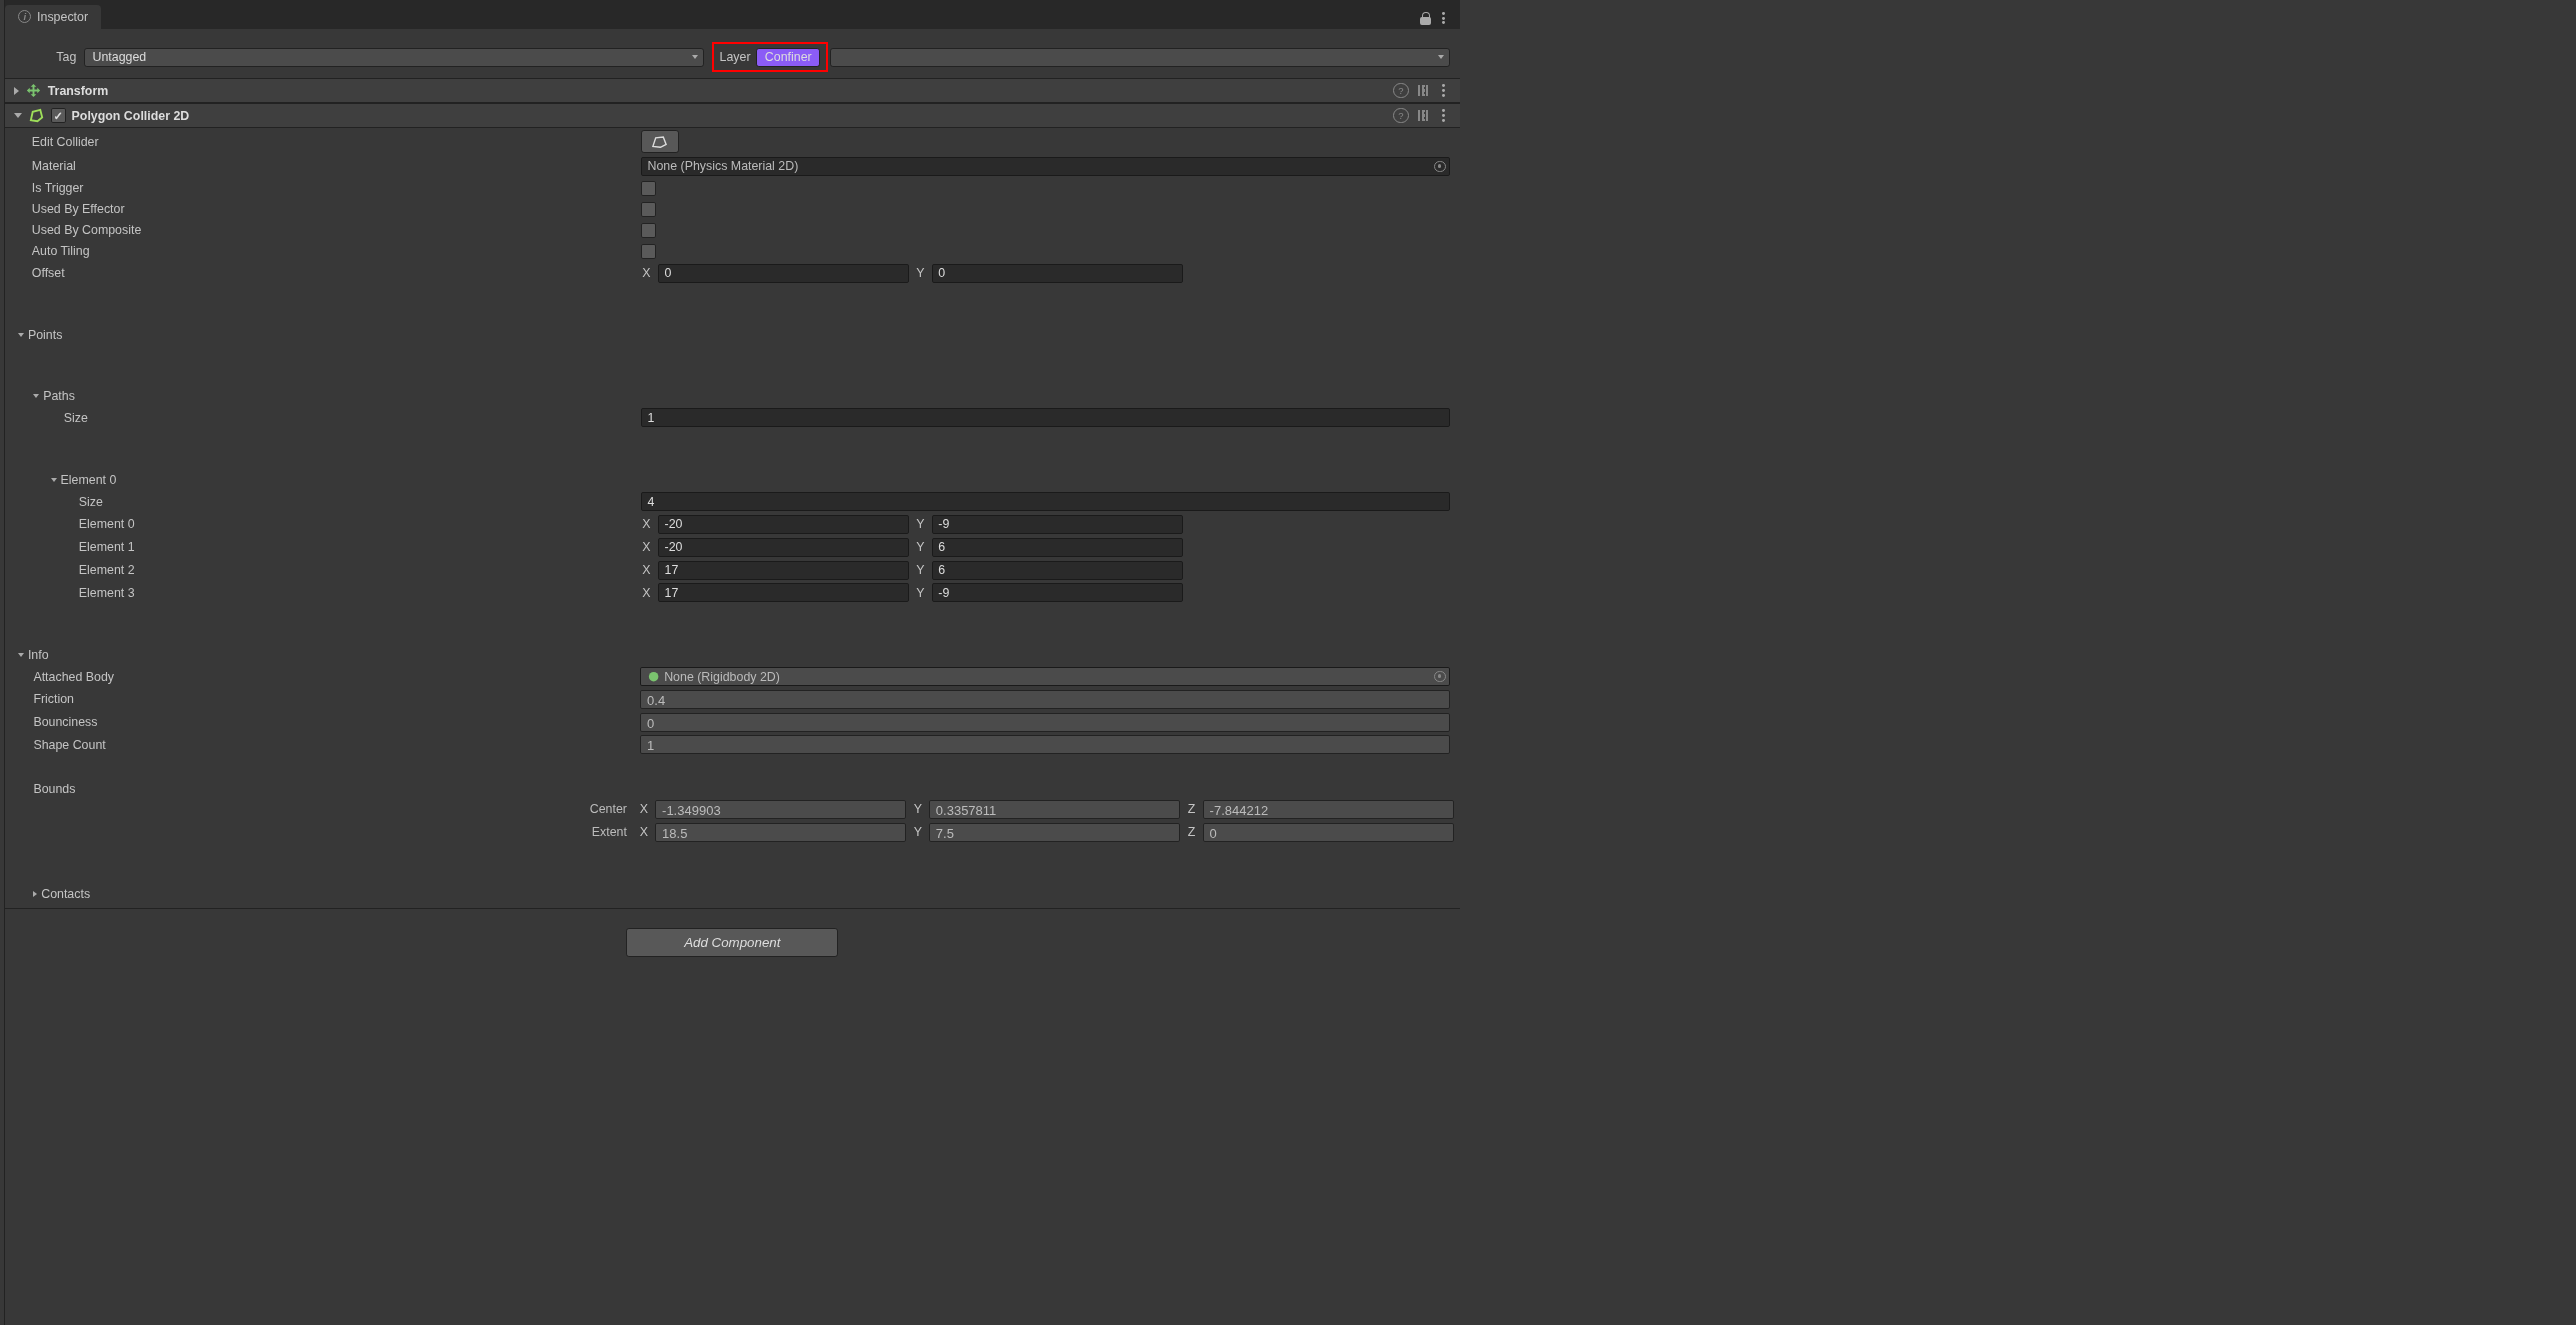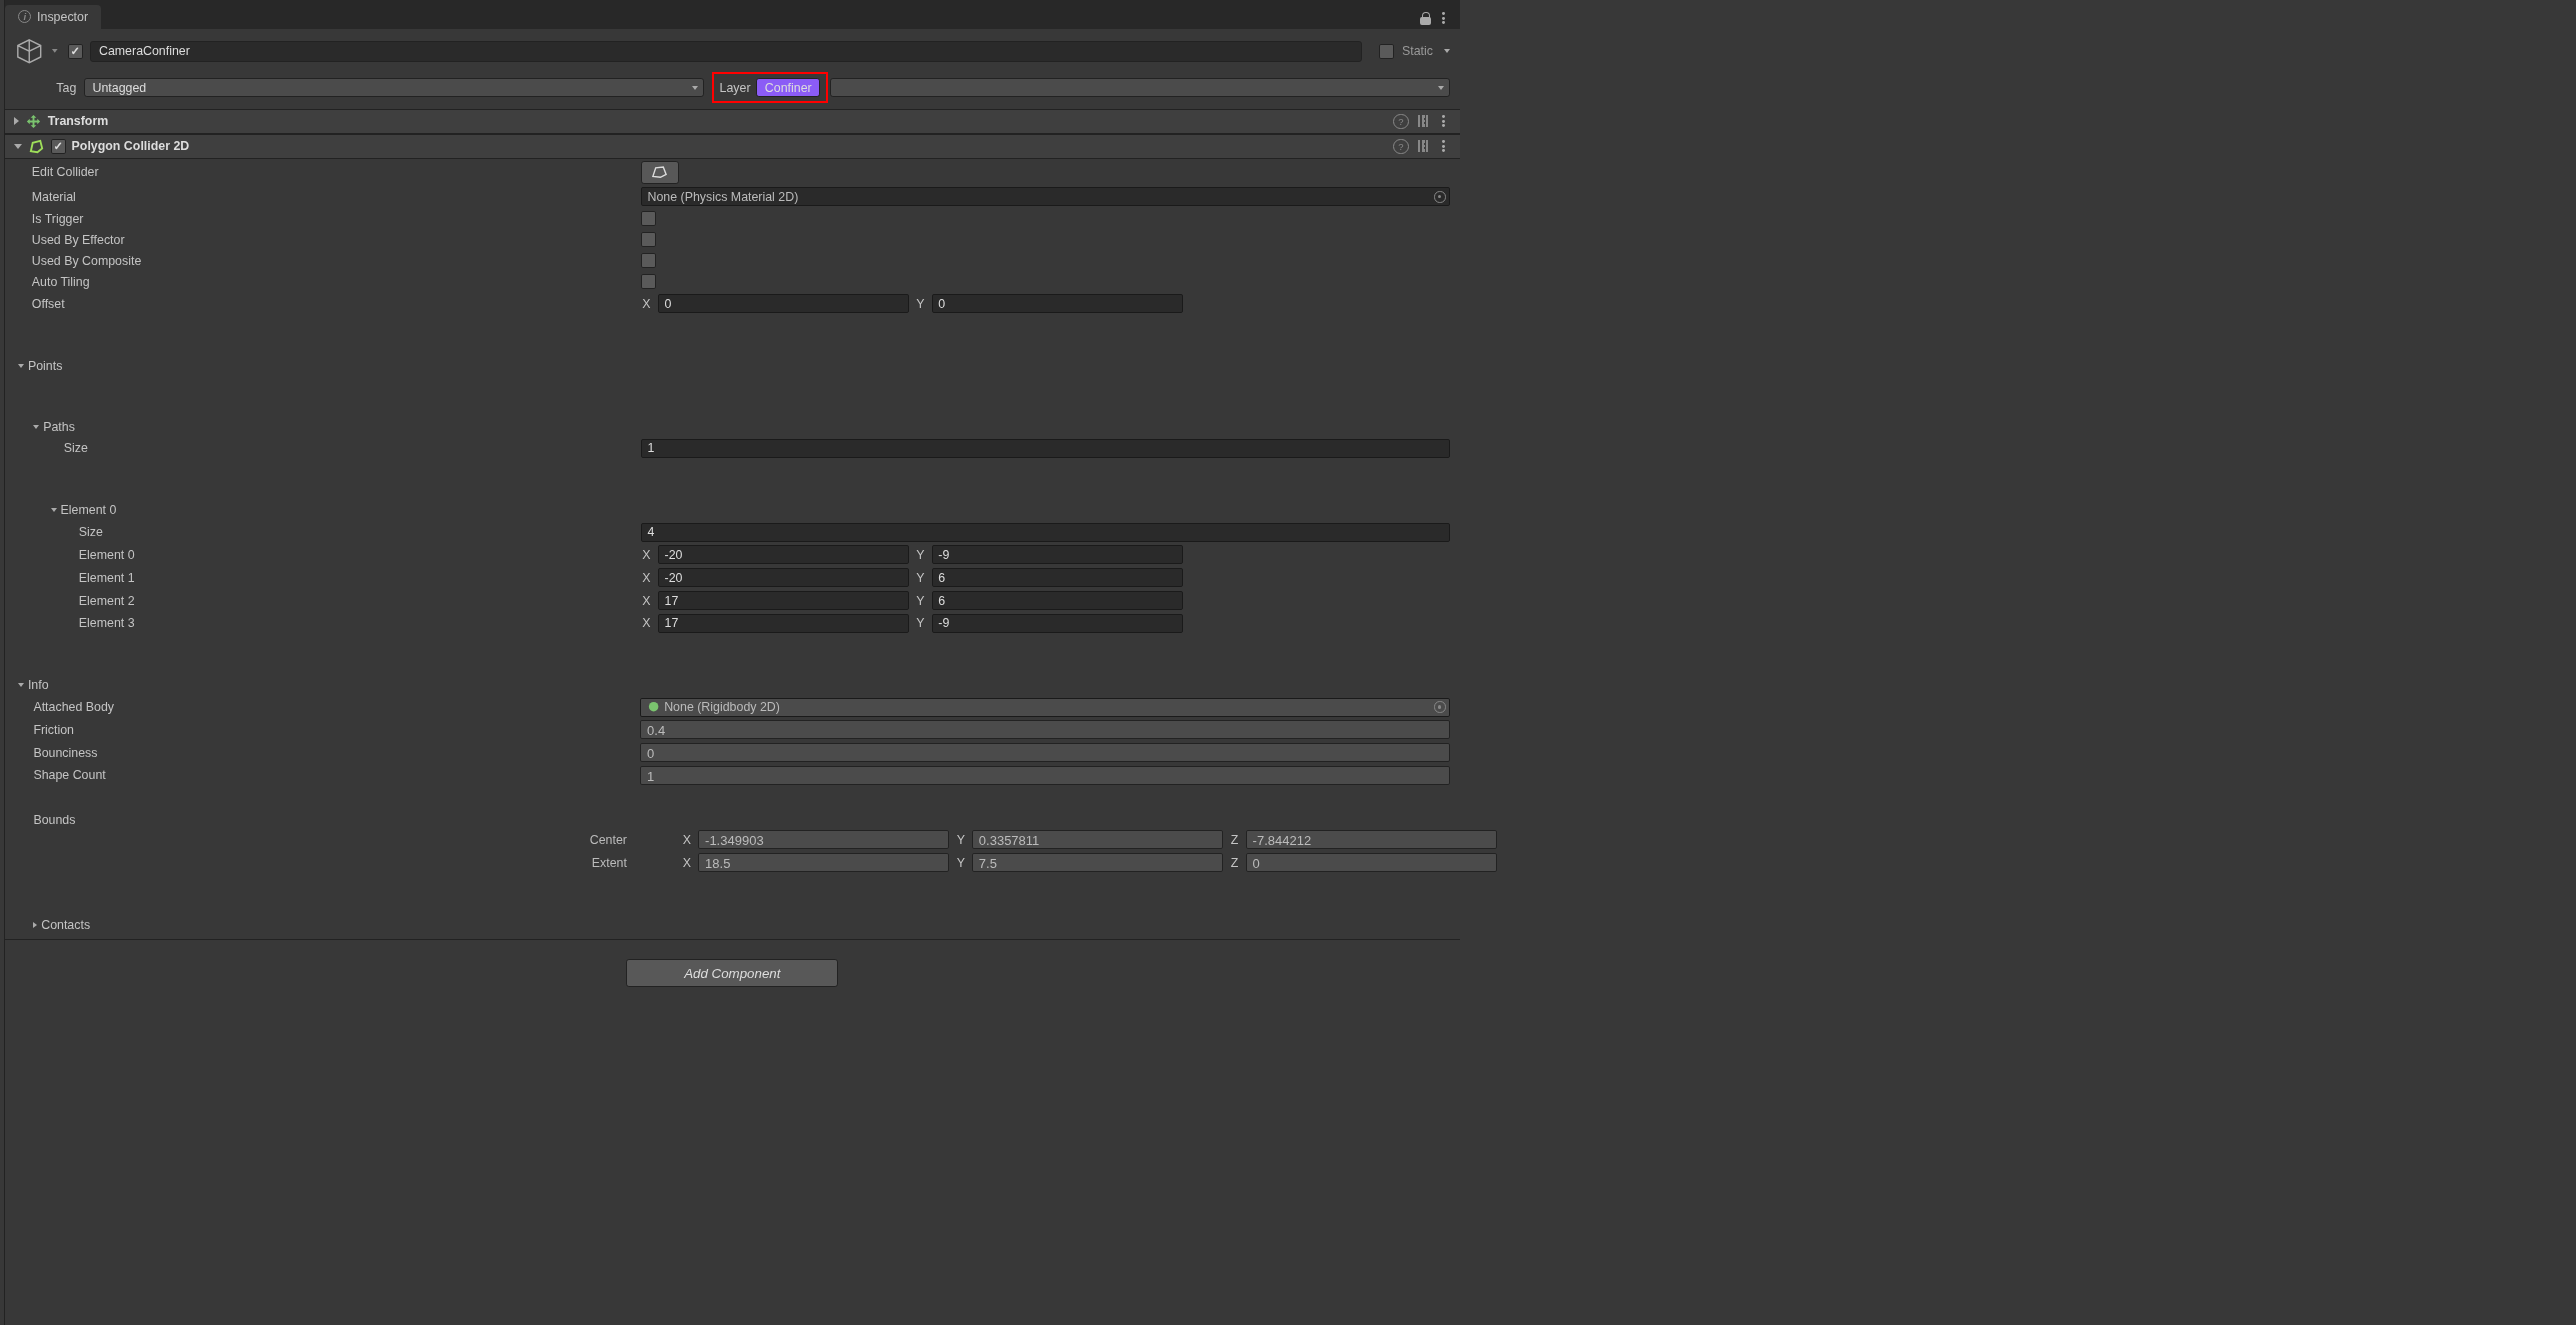--- a/index.html
+++ b/index.html
@@ -54,21 +54,21 @@
 .xy-input { width: 251px; }
 .foldout-inline { width: 0; height: 0; border-top: 3.8px solid transparent; border-bottom: 3.8px solid transparent; border-left: 4.8px solid #aaa; margin-right: 3.8px; display: inline-block; }
 .foldout-inline.open { border-left: 3.8px solid transparent; border-right: 3.8px solid transparent; border-top: 4.8px solid #aaa; border-bottom: none; }
 .foldout-row { display: flex; align-items: center; padding: 1.9px 9.5px; min-height: 21px; margin-top: 40px; }
 .foldout-row .row-label { display: flex; align-items: center; }
 .add-component { background: #585858; border: 1px solid #222; border-radius: 2.9px; padding: 5.7px 57px; color: #ddd; margin: 19px auto 0; display: block; font-style: italic; }
 .divider { border-top: 1px solid #222; }
 .full-num { flex: 1; }
 .rigidbody-icon { width: 13.3px; height: 13.3px; display: inline-flex; margin-right: 3.8px; }
 .bounds-label { text-align: right; padding-right: 11.4px; color: #bbb; }
-.bounds-row { display: flex; align-items: center; padding: 1.9px 9.5px; min-height: 21px; gap: 43px; }
+.bounds-row { display: flex; align-items: center; padding: 1.9px 9.5px; min-height: 21px; }
 .bounds-row .row-label { width: 624px; }
 .xyz-input { width: 251px; }
 </style>
 </head>
 <body>
 
 <div class="inspector">
   <div class="tab-bar">
     <div class="tab">
       <span class="info-icon">i</span>
@@ -78,37 +78,20 @@
       <span class="lock-icon"></span>
       <span class="kebab">
           <span></span>
           <span></span>
           <span></span>
         </span>
     </div>
   </div>
 
   <div class="header">
-    <div class="header-row1">
-      <div class="cube-icon">
-        <svg viewBox="0 0 32 32">
-            <path d="M16 4 L28 10 L28 22 L16 28 L4 22 L4 10 Z M16 4 L16 16 M4 10 L16 16 L28 10 M16 16 L16 28" fill="none" stroke="#aaa" stroke-width="1.5"></path>
-          </svg>
-      </div>
-      <div class="dropdown-tiny">
-        <svg width="9.5" height="9.5" viewBox="0 0 10 10">
-            <path d="M2 2 L8 2 L5 6 Z" fill="#888"></path>
-          </svg>
-      </div>
-      <span class="checkbox checked"></span>
-      <input class="name-input" value="CameraConfiner" style="">
-      <span class="checkbox"></span>
-      <span class="static-label">Static</span>
-      <span class="static-arrow"></span>
-    </div>
     <div class="header-row2">
       <span class="field-label">Tag</span>
       <div class="dropdown" style="max-width:657px;">
         <span>Untagged</span>
       </div>
       <div class="highlight-box">
         <span class="field-label">Layer</span>
         <div class="layer-dropdown">
           <span>Confiner</span>
         </div>

